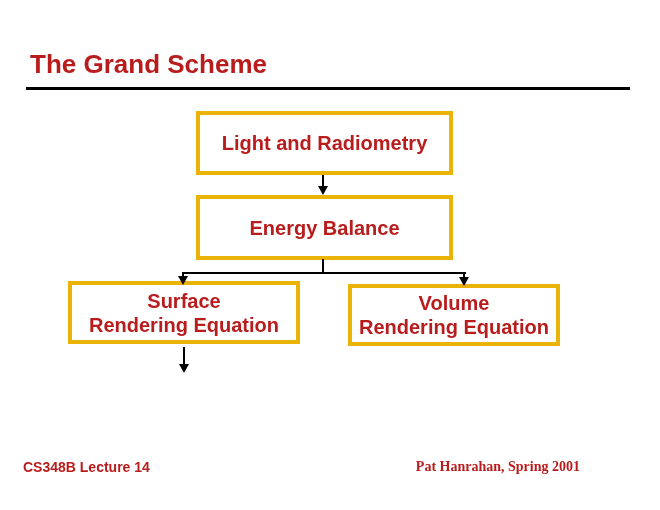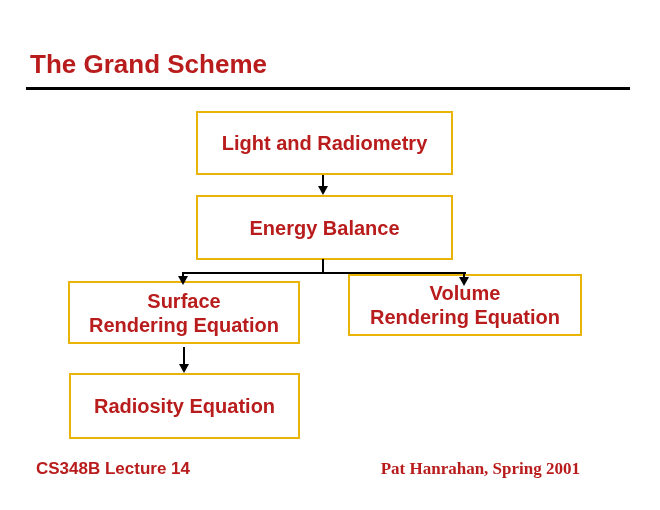--- a/index.html
+++ b/index.html
@@ -25,37 +25,37 @@
     position: absolute;
     left: 26px;
     top: 87px;
     width: 604px;
     height: 3px;
     background: #000000;
   }
   .node {
     position: absolute;
     box-sizing: border-box;
-    border: 2px solid #eab308;
+    border: 4px solid #eab308;
     background: #ffffff;
     display: flex;
     align-items: center;
     justify-content: center;
     font-weight: 700;
     font-size: 20px;
   }
   .node-label {
     white-space: pre-line;
     text-align: center;
     line-height: 24px;
   }
   .n-light     { left: 196px; top: 111px; width: 257px; height: 64px; }
   .n-energy    { left: 196px; top: 195px; width: 257px; height: 65px; }
   .n-surface   { left: 68px;  top: 281px; width: 232px; height: 63px; }
-  .n-volume    { left: 348px; top: 274px; width: 234px; height: 62px; }
+  .n-volume    { left: 348px; top: 284px; width: 212px; height: 62px; }
   .n-radiosity { left: 69px;  top: 373px; width: 231px; height: 66px; }
   .vline { position: absolute; width: 2px;  background: #000000; }
   .hline { position: absolute; height: 2px; background: #000000; }
   .ahead {
     position: absolute;
     width: 0; height: 0;
     border-left: 5px solid transparent;
     border-right: 5px solid transparent;
     border-top: 9px solid #000000;
   }
@@ -65,24 +65,23 @@
   .e2-hbar { left: 182px; top: 272px; width: 284px; }
   .e2-lline { left: 182px; top: 273px; height: 5px; }
   .e2-lhead { left: 178px; top: 276px; }
   .e2-rline { left: 463px; top: 273px; height: 5px; }
   .e2-rhead { left: 459px; top: 277px; }
   .e3-line { left: 183px; top: 347px; height: 18px; }
   .e3-head { left: 179px; top: 364px; }
   .footer {
     position: absolute;
     top: 459px;
-    font-size: 17px;
+    font-size: 14px;
     font-weight: 700;
     white-space: nowrap;
-    margin-left: 13px;
   }
   .footer-left  { left: 23px; }
   .footer-right { right: 80px; font-family: Liberation Serif, serif; }
 </style>
 </head>
 <body>
 
 <div class="slide">
 
   <div class="title">The Grand Scheme</div>
@@ -99,23 +98,20 @@
   <div class="node n-surface">
     <span class="node-label">Surface
 Rendering Equation</span>
   </div>
 
   <div class="node n-volume">
     <span class="node-label">Volume
 Rendering Equation</span>
   </div>
 
-  <div class="node n-radiosity">
-    <span class="node-label">Radiosity Equation</span>
-  </div>
 
   <div class="vline e1-line"></div>
   <div class="ahead e1-head"></div>
 
   <div class="vline e2-stub"></div>
   <div class="hline e2-hbar"></div>
   <div class="vline e2-lline"></div>
   <div class="ahead e2-lhead"></div>
   <div class="vline e2-rline"></div>
   <div class="ahead e2-rhead"></div>

